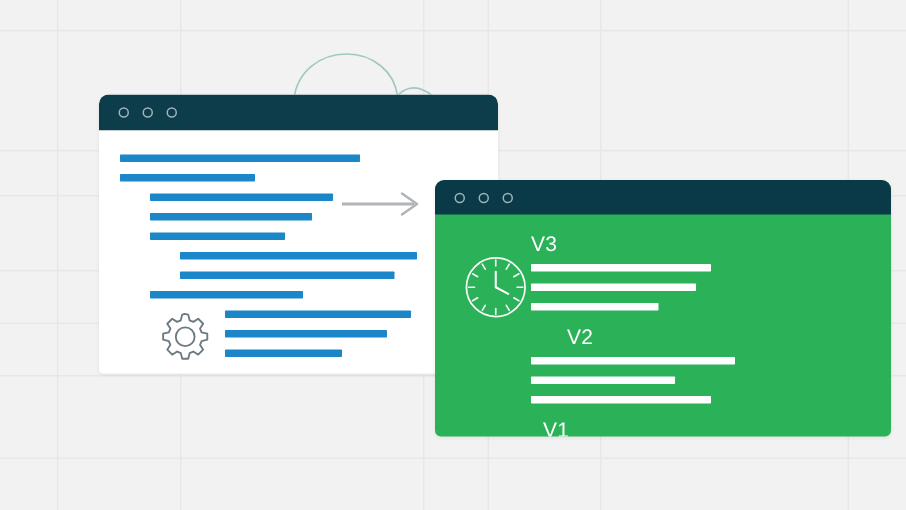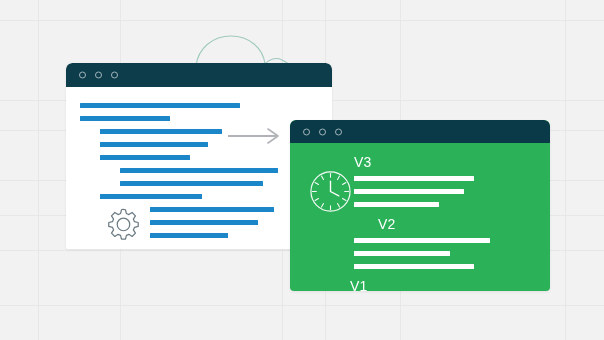--- a/index.html
+++ b/index.html
@@ -72,21 +72,21 @@
     position: absolute;
     left: 0; top: 24px;
     right: 0; bottom: 0;
     background: #ffffff;
   }
   
   #win-green {
     position: absolute;
     left: 290px;
     top: 120px;
-    width: 260px;
+    width: 304px;
     height: 171px;
     background: #2bb158;
     border-radius: 6px 6px 4px 4px;
     box-shadow: 0 1px 3px rgba(0,0,0,0.07);
     overflow: hidden;
   }
   #win-green .titlebar {
     position: absolute;
     left: 0; top: 0;
     width: 100%;
@@ -248,17 +248,17 @@
         <line x1="22" y1="22" x2="30.5" y2="26.5" stroke="#ffffff" stroke-width="1.4" stroke-linecap="round"></line>
       </svg>
     <div class="vlabel" style="left: 64px; top: 12px;">V3</div>
         <div class="bar-white" style="left: 64px; top: 33px; width: 120px; background: rgb(255, 255, 255);"></div>
         <div class="bar-white" style="left: 64px; top: 46px; width: 110px; background: rgb(255, 255, 255);"></div>
         <div class="bar-white" style="left: 64px; top: 59px; width: 85px; background: rgb(255, 255, 255);"></div>
         <div class="vlabel" style="left: 64px; top: 74px; margin-left: 24px;">V2</div>
         <div class="bar-white" style="left: 64px; top: 95px; width: 136px; background: rgb(255, 255, 255);"></div>
         <div class="bar-white" style="left: 64px; top: 108px; width: 96px; background: rgb(255, 255, 255);"></div>
         <div class="bar-white" style="left: 64px; top: 121px; width: 120px; background: rgb(255, 255, 255);"></div>
-        <div class="vlabel" style="left: 60px; top: 136px;">V1</div>
+        <div class="vlabel" style="left: 72px; top: 136px;">V1</div>
       </div>
   </div>
 
 </div>
 
 </body></html>

